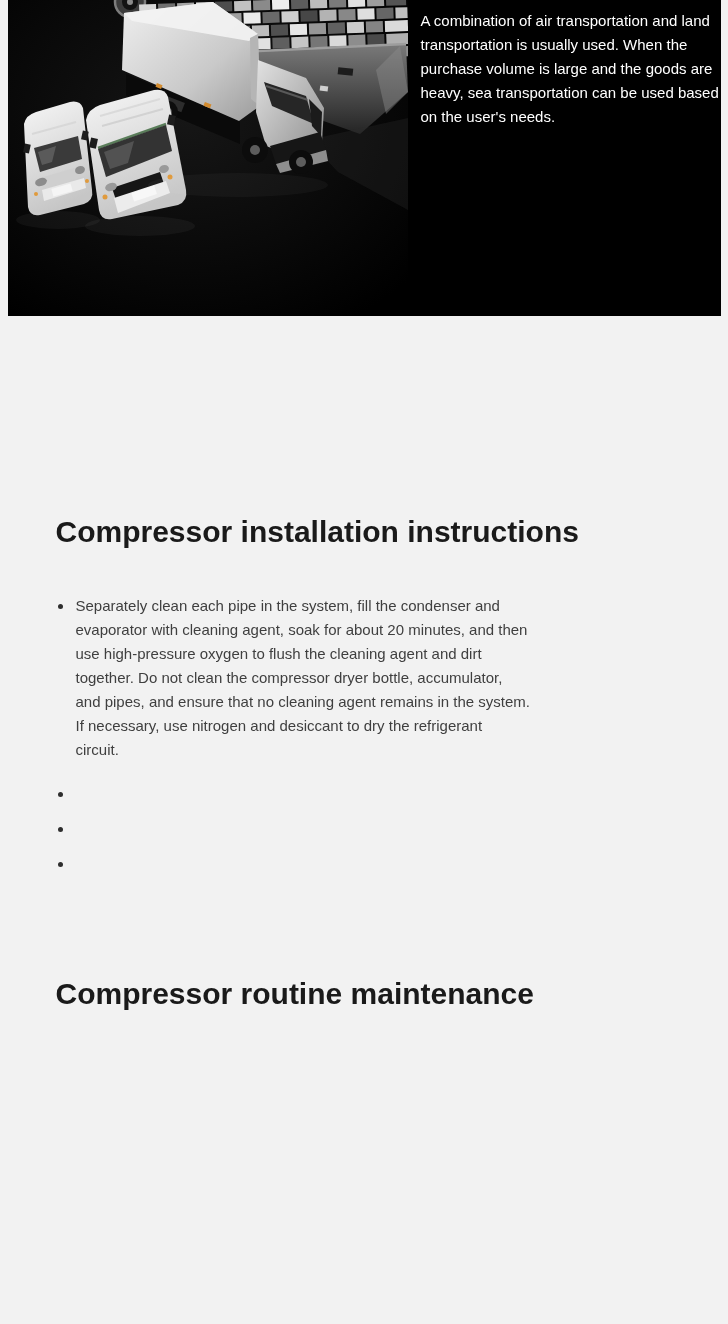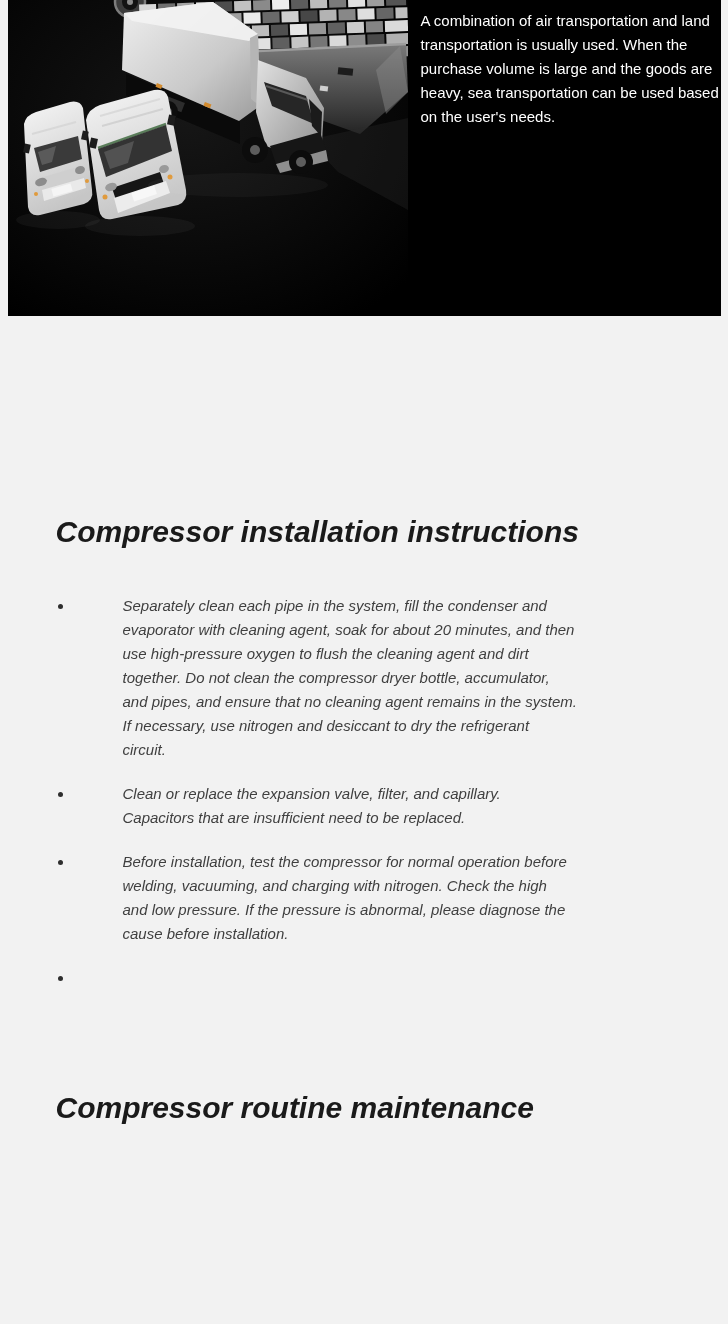--- a/index.html
+++ b/index.html
@@ -34,21 +34,20 @@
     margin:0;
     color:#ffffff;
     font-size:15px;
     line-height:24px;
     white-space:pre-line;
   }
 
   
   .content {
     padding:198px 48px 0 48px;
-    font-style:italic;
   }
   .heading {
     margin:0;
     font-size:30px;
     line-height:36px;
     font-weight:700;
     color:#1a1a1a;
     letter-spacing:0;
   }
   .bullet-list {
@@ -68,21 +67,20 @@
     margin:10px 13px 0 2px;
     border-radius:50%;
     background:#2e2e2e;
   }
   .li-text {
     width:460px;
     color:#3f3f3f;
     font-size:15px;
     line-height:24px;
     white-space:pre-line;
-    margin-left:47px;
   }
   .heading-maintenance {
     margin-top:109px;
   }
 </style>
 </head>
 <body>
 
 <div class="page">
 
@@ -269,29 +267,23 @@
         <span class="li-text">Separately clean each pipe in the system, fill the condenser and
 evaporator with cleaning agent, soak for about 20 minutes, and then
 use high-pressure oxygen to flush the cleaning agent and dirt
 together. Do not clean the compressor dryer bottle, accumulator,
 and pipes, and ensure that no cleaning agent remains in the system.
 If necessary, use nitrogen and desiccant to dry the refrigerant
 circuit.</span>
       </li>
       <li>
         <span class="dot"></span>
-        <span class="li-text">Clean or replace the expansion valve, filter, and capillary.
-Capacitors that are insufficient need to be replaced.</span>
-      </li>
-      <li>
-        <span class="dot"></span>
-        <span class="li-text">Before installation, test the compressor for normal operation before
-welding, vacuuming, and charging with nitrogen. Check the high
-and low pressure. If the pressure is abnormal, please diagnose the
-cause before installation.</span>
+      </li>
+      <li>
+        <span class="dot"></span>
       </li>
       <li>
         <span class="dot"></span>
       </li>
     </ul>
 
     <h1 class="heading heading-maintenance">Compressor routine maintenance</h1>
 
   </main>
 </div>

